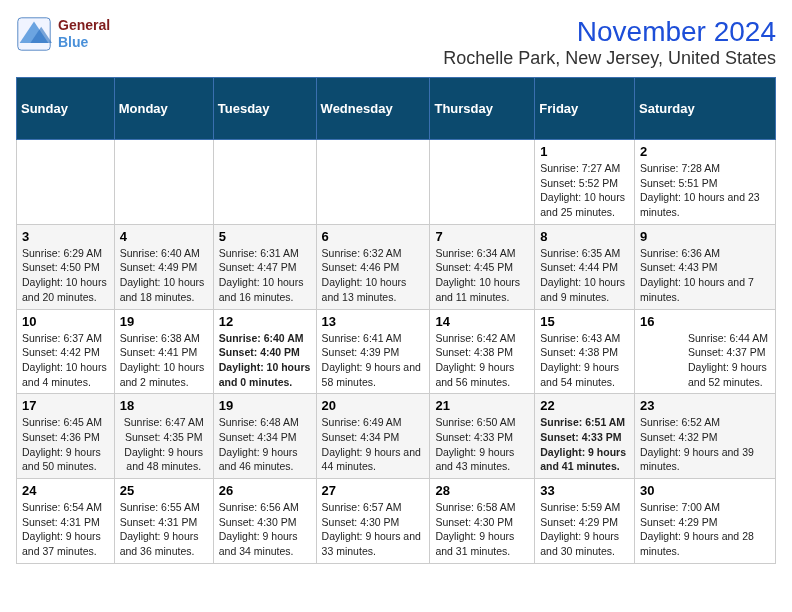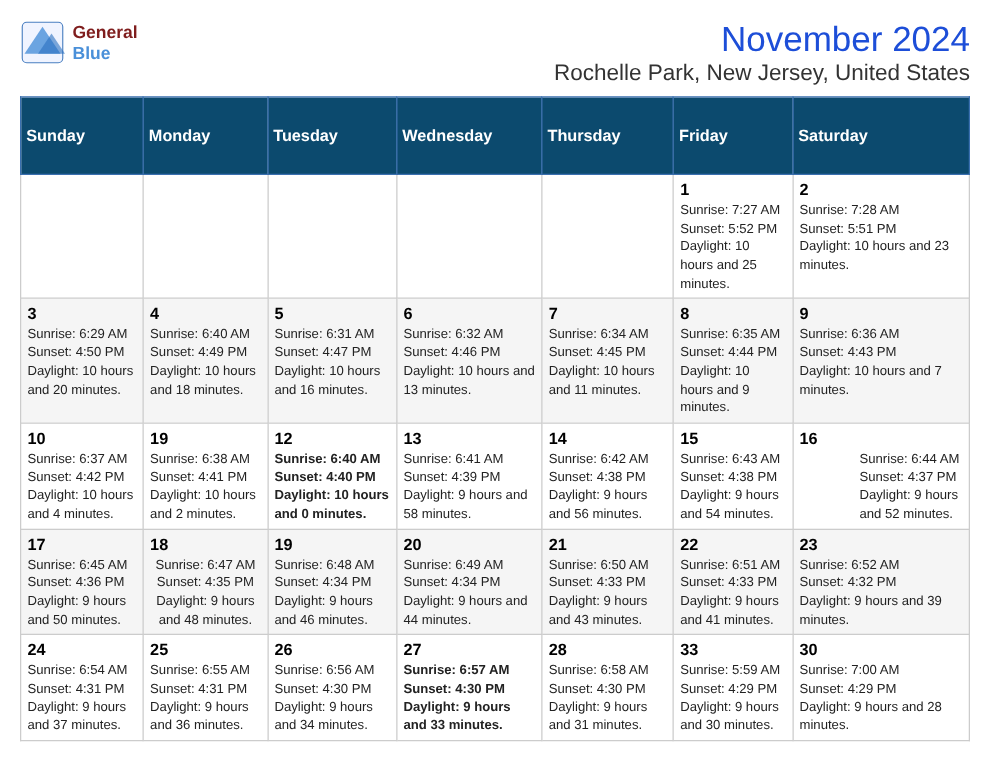--- a/index.html
+++ b/index.html
@@ -251,21 +251,21 @@
 Daylight: 9 hours and 44 minutes.</div>
         </td>
         <td>
           <div class="day-num">21</div>
           <div class="day-info" style="white-space: pre-line;">Sunrise: 6:50 AM
 Sunset: 4:33 PM
 Daylight: 9 hours and 43 minutes.</div>
         </td>
         <td>
           <div class="day-num">22</div>
-          <div class="day-info" style="white-space: pre-line;">Sunrise: 6:51 AM
+          <div class="day-info" style="white-space: pre-line; font-weight: bold;">Sunrise: 6:51 AM
 Sunset: 4:33 PM
 Daylight: 9 hours and 41 minutes.</div>
         </td>
         <td>
           <div class="day-num">23</div>
           <div class="day-info" style="white-space: pre-line;">Sunrise: 6:52 AM
 Sunset: 4:32 PM
 Daylight: 9 hours and 39 minutes.</div>
         </td>
       </tr>
@@ -283,21 +283,21 @@
 Daylight: 9 hours and 36 minutes.</div>
         </td>
         <td>
           <div class="day-num">26</div>
           <div class="day-info" style="white-space: pre-line;">Sunrise: 6:56 AM
 Sunset: 4:30 PM
 Daylight: 9 hours and 34 minutes.</div>
         </td>
         <td>
           <div class="day-num">27</div>
-          <div class="day-info" style="white-space: pre-line; font-weight: bold;">Sunrise: 6:57 AM
+          <div class="day-info" style="white-space: pre-line;">Sunrise: 6:57 AM
 Sunset: 4:30 PM
 Daylight: 9 hours and 33 minutes.</div>
         </td>
         <td>
           <div class="day-num">28</div>
           <div class="day-info" style="white-space: pre-line;">Sunrise: 6:58 AM
 Sunset: 4:30 PM
 Daylight: 9 hours and 31 minutes.</div>
         </td>
         <td>

